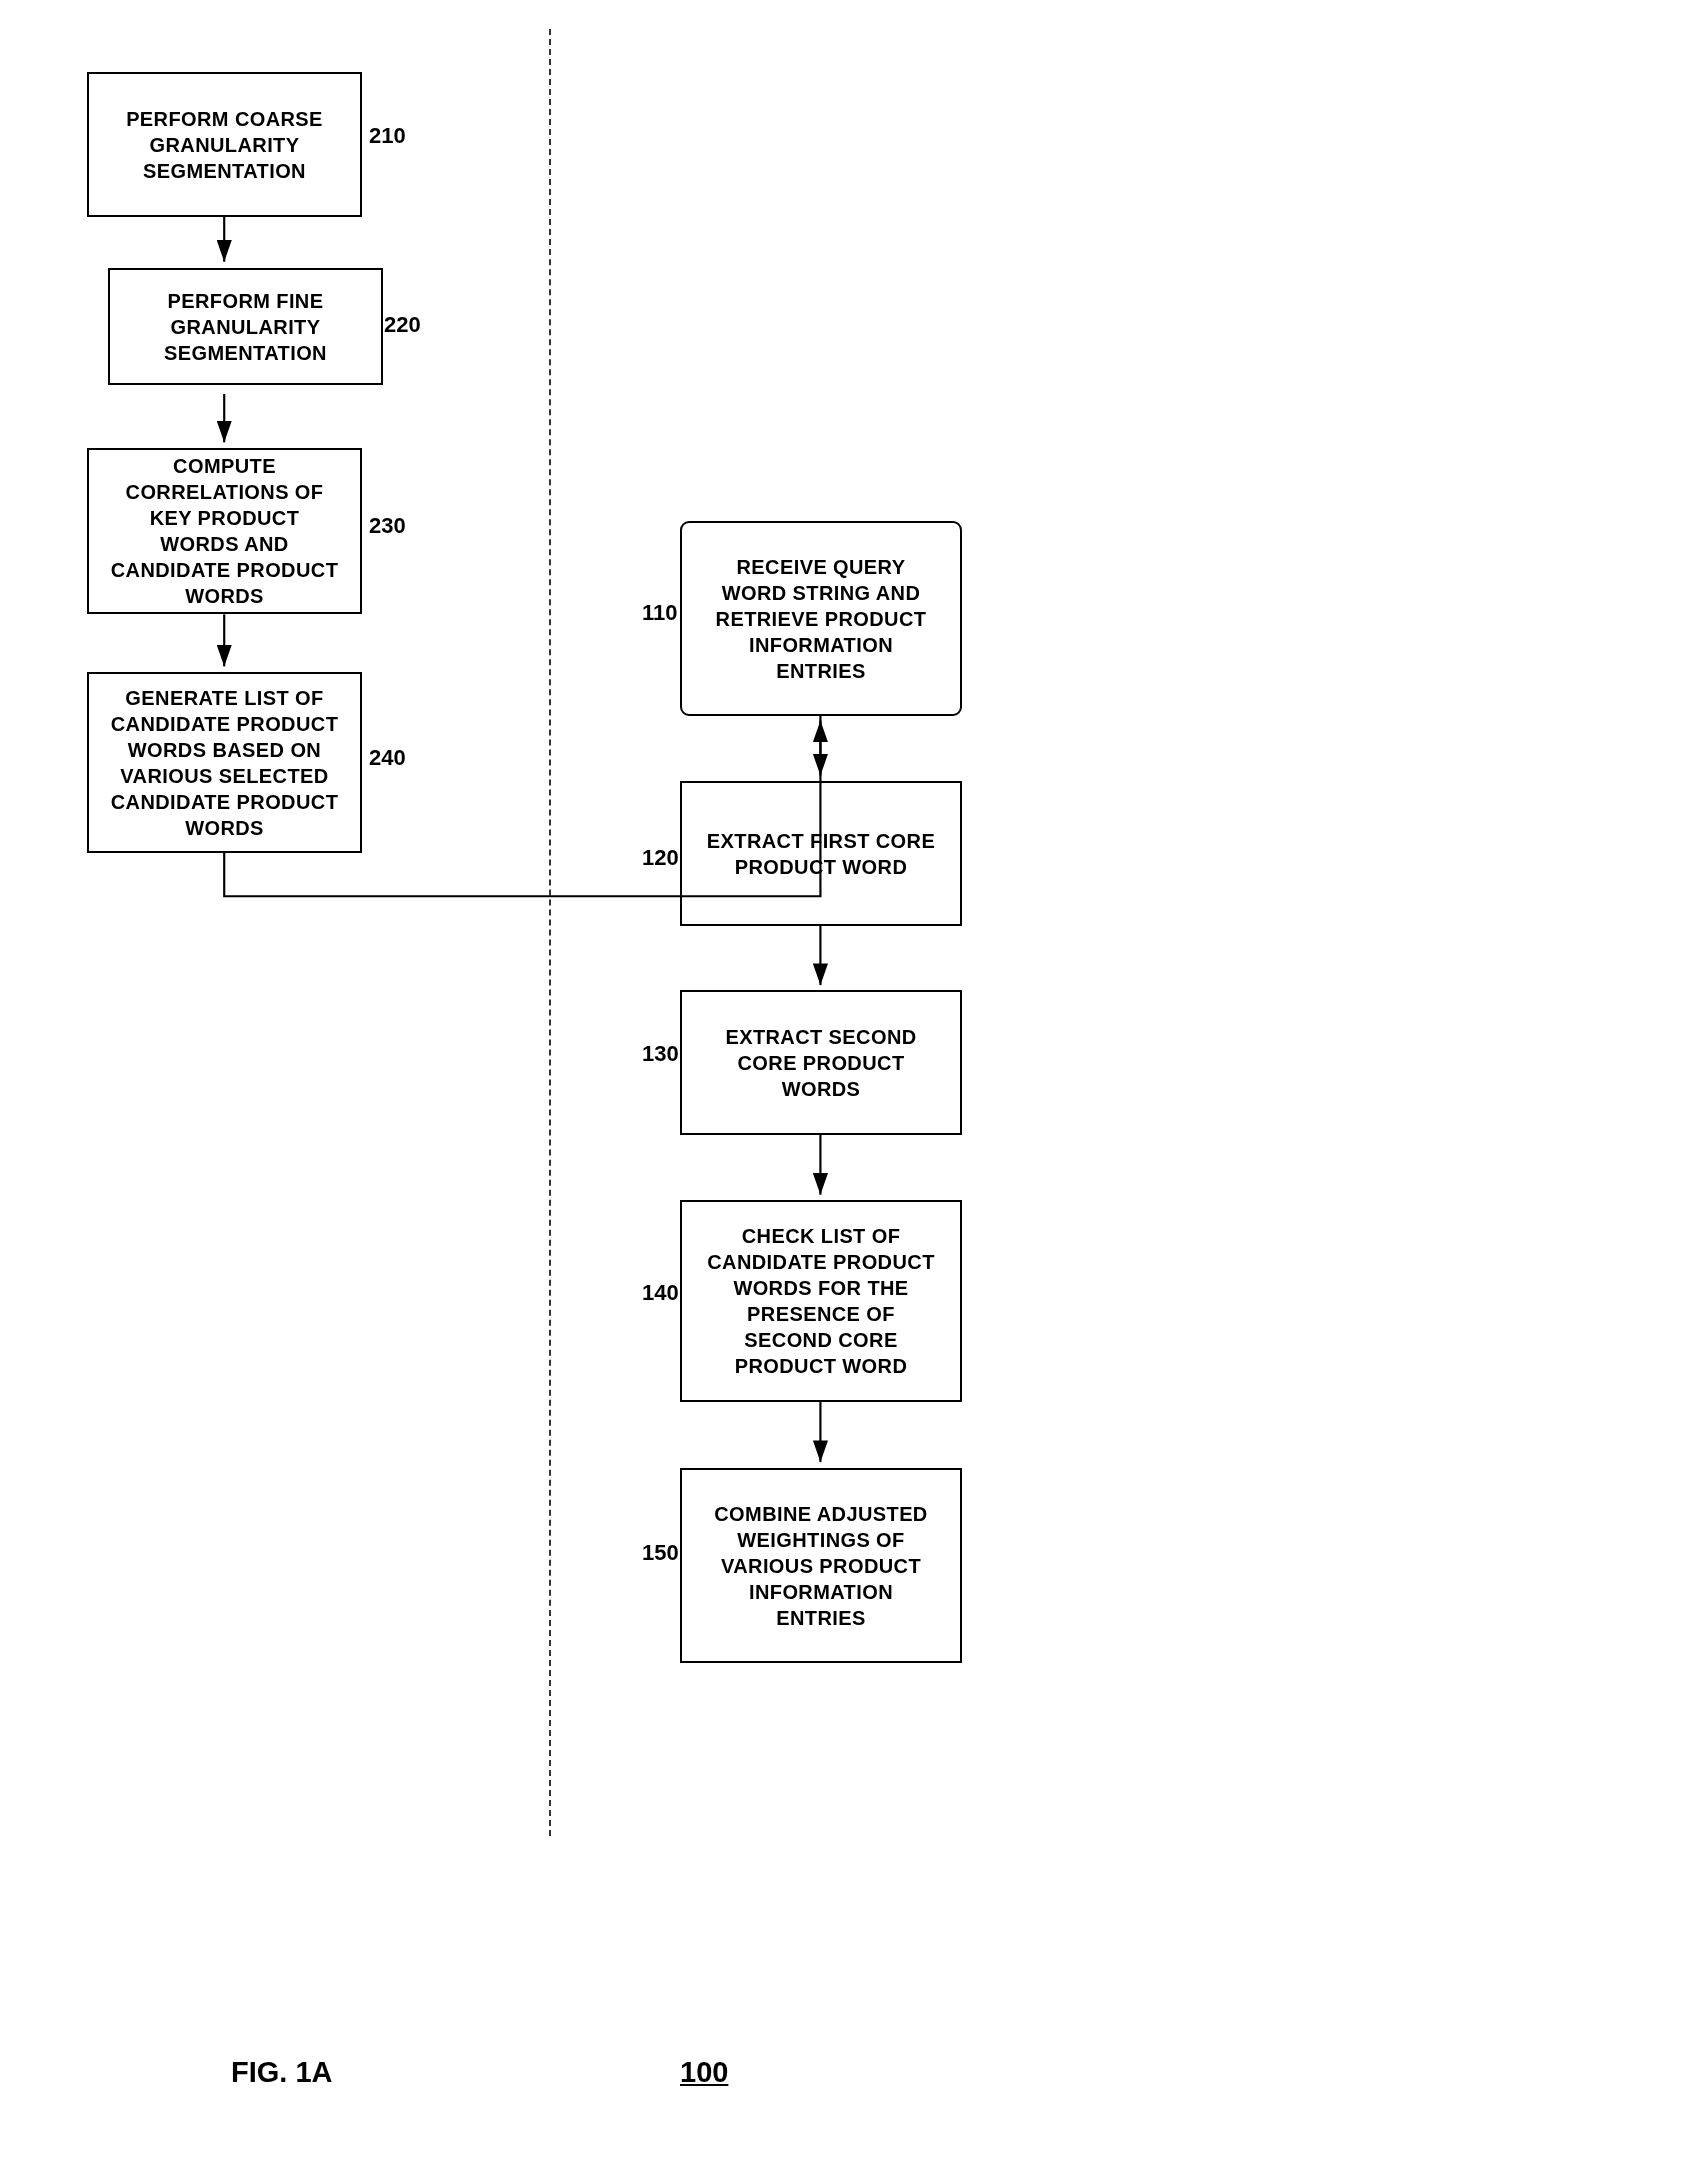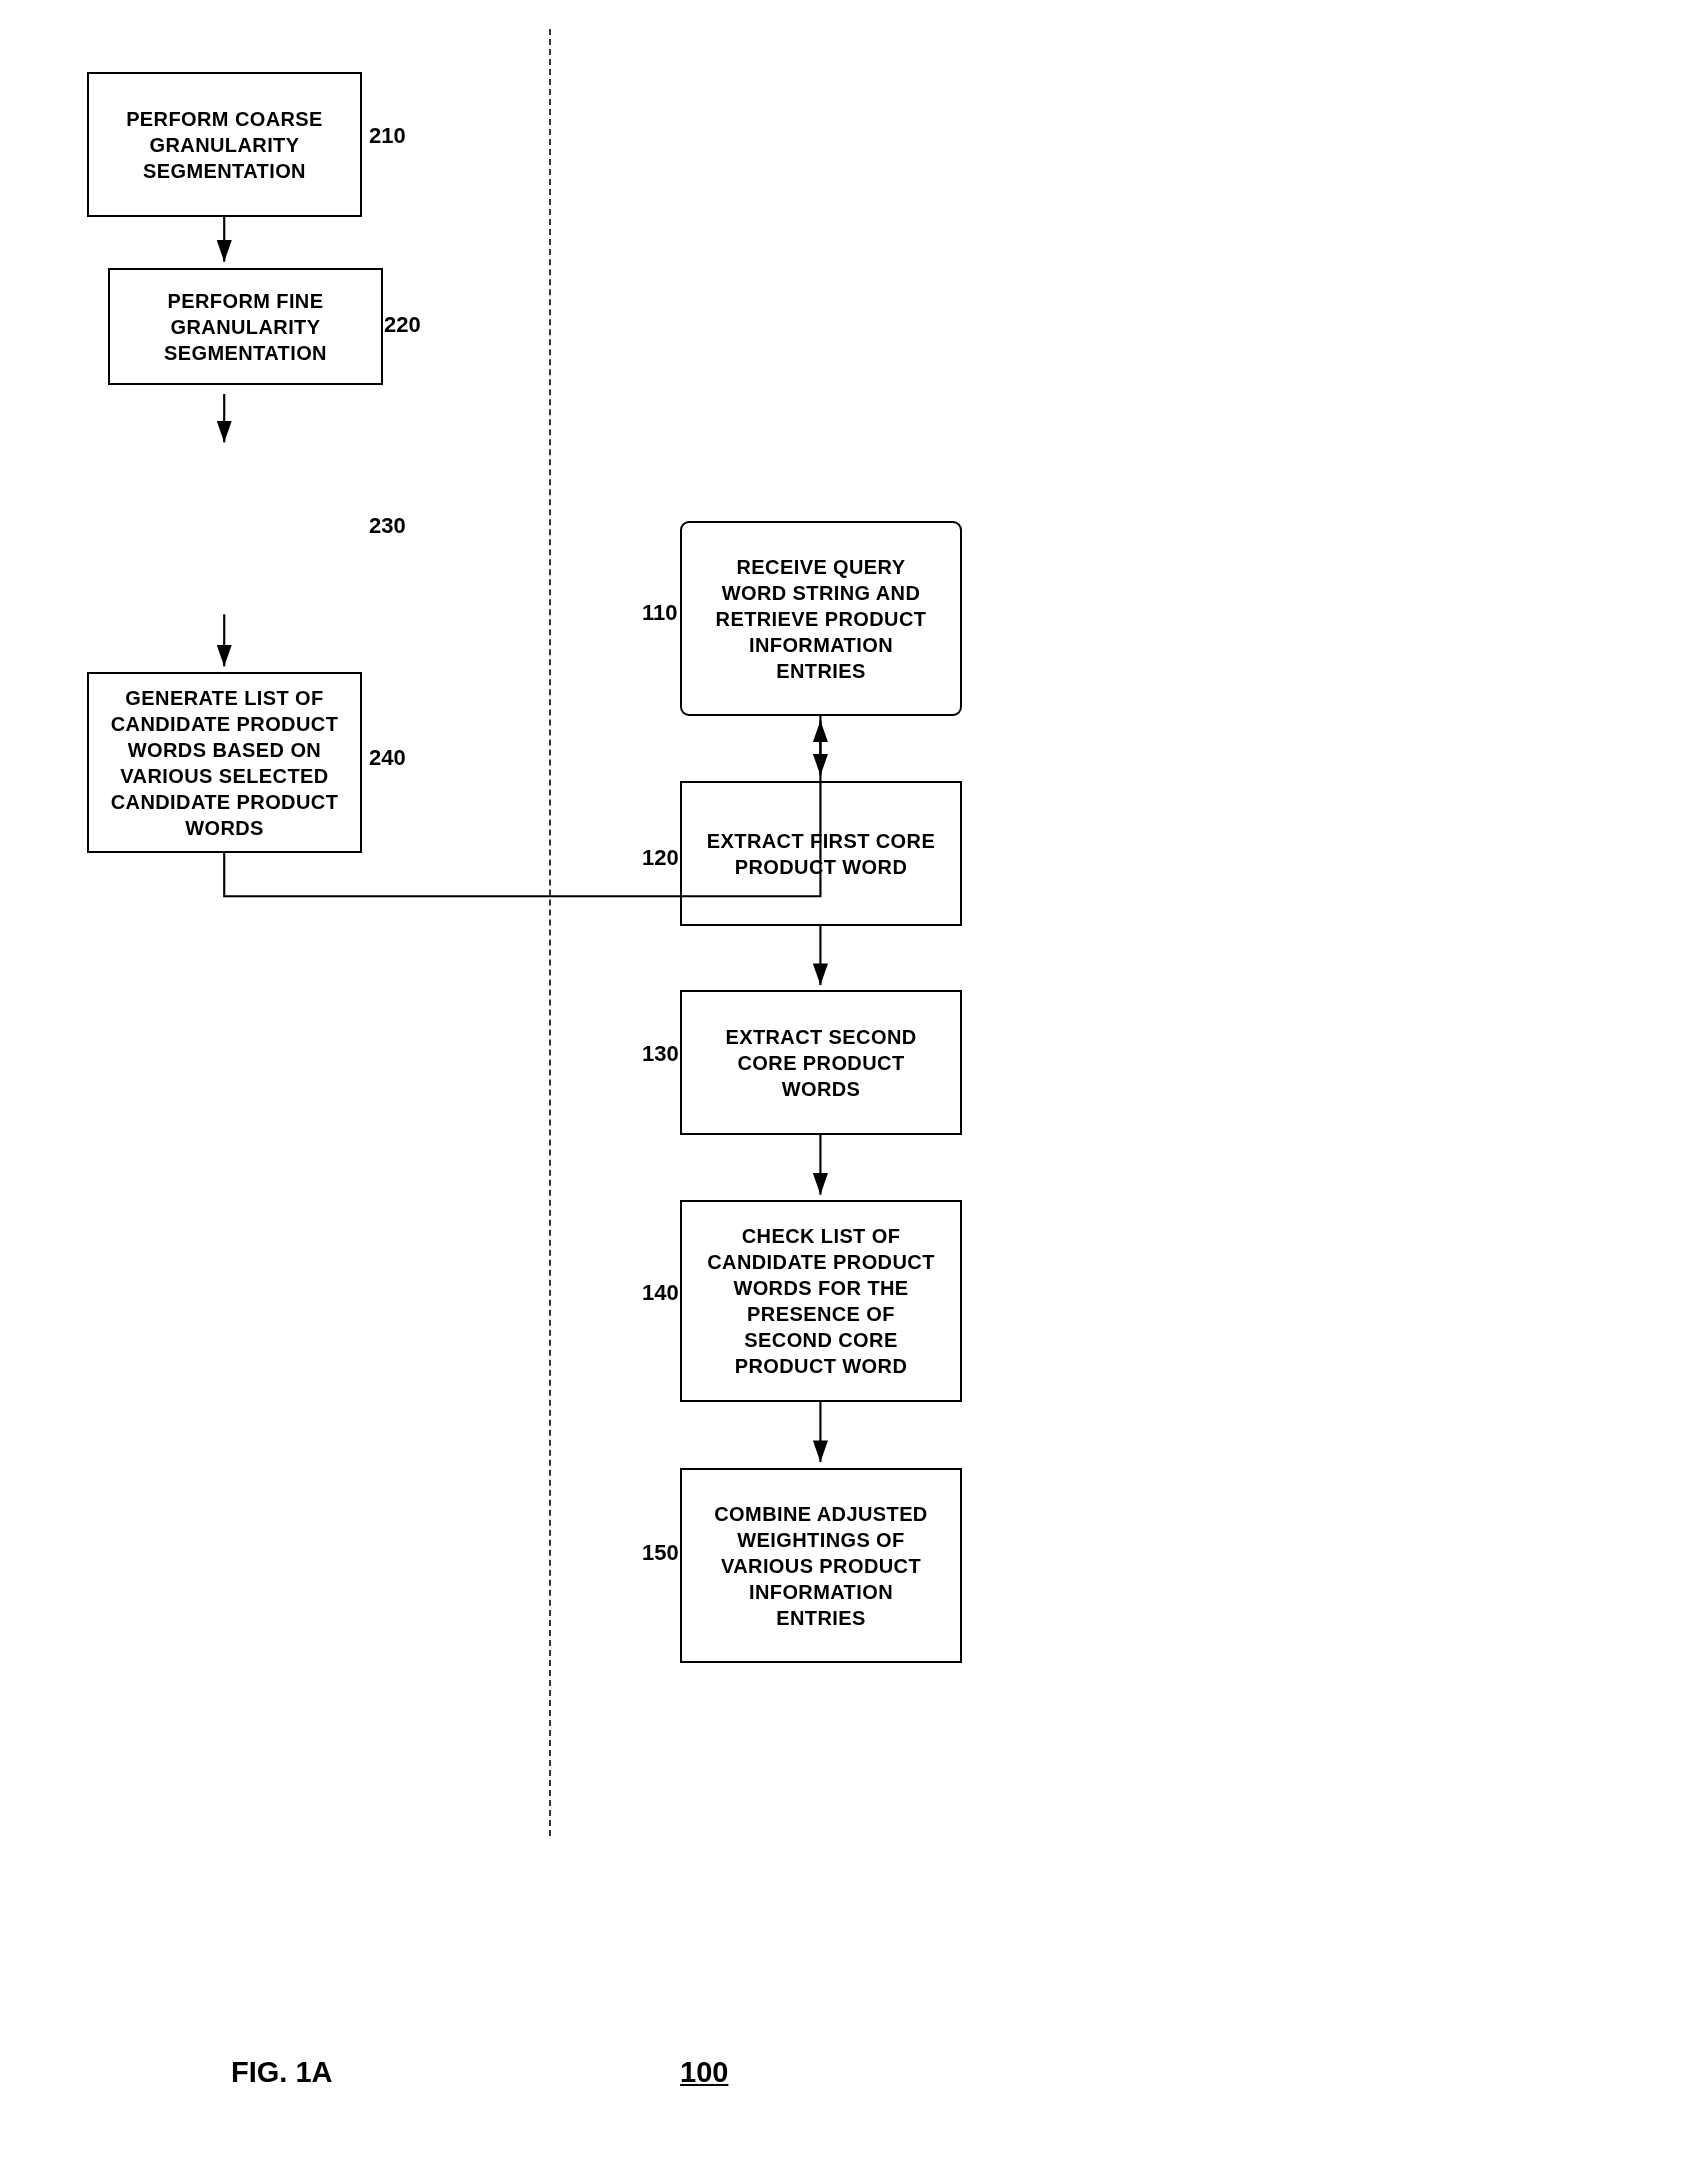--- a/index.html
+++ b/index.html
@@ -162,20 +162,23 @@
   <div class="flow-box box-210">
     <span>PERFORM COARSE GRANULARITY SEGMENTATION</span>
   </div>
   <div class="label" style="left:340px; top:94px;">210</div>
 
   <div class="flow-box box-220">
     <span>PERFORM FINE GRANULARITY SEGMENTATION</span>
   </div>
   <div class="label" style="left:355px; top:283px;">220</div>
 
+  <div class="flow-box box-230">
+    <span>COMPUTE CORRELATIONS OF KEY PRODUCT WORDS AND CANDIDATE PRODUCT WORDS</span>
+  </div>
   <div class="label" style="left:340px; top:484px;">230</div>
 
   <div class="flow-box box-240">
     <span>GENERATE LIST OF CANDIDATE PRODUCT WORDS BASED ON VARIOUS SELECTED CANDIDATE PRODUCT WORDS</span>
   </div>
   <div class="label" style="left:340px; top:716px;">240</div>
 
   <div class="flow-box box-110">
     <span>RECEIVE QUERY WORD STRING AND RETRIEVE PRODUCT INFORMATION ENTRIES</span>
   </div>

